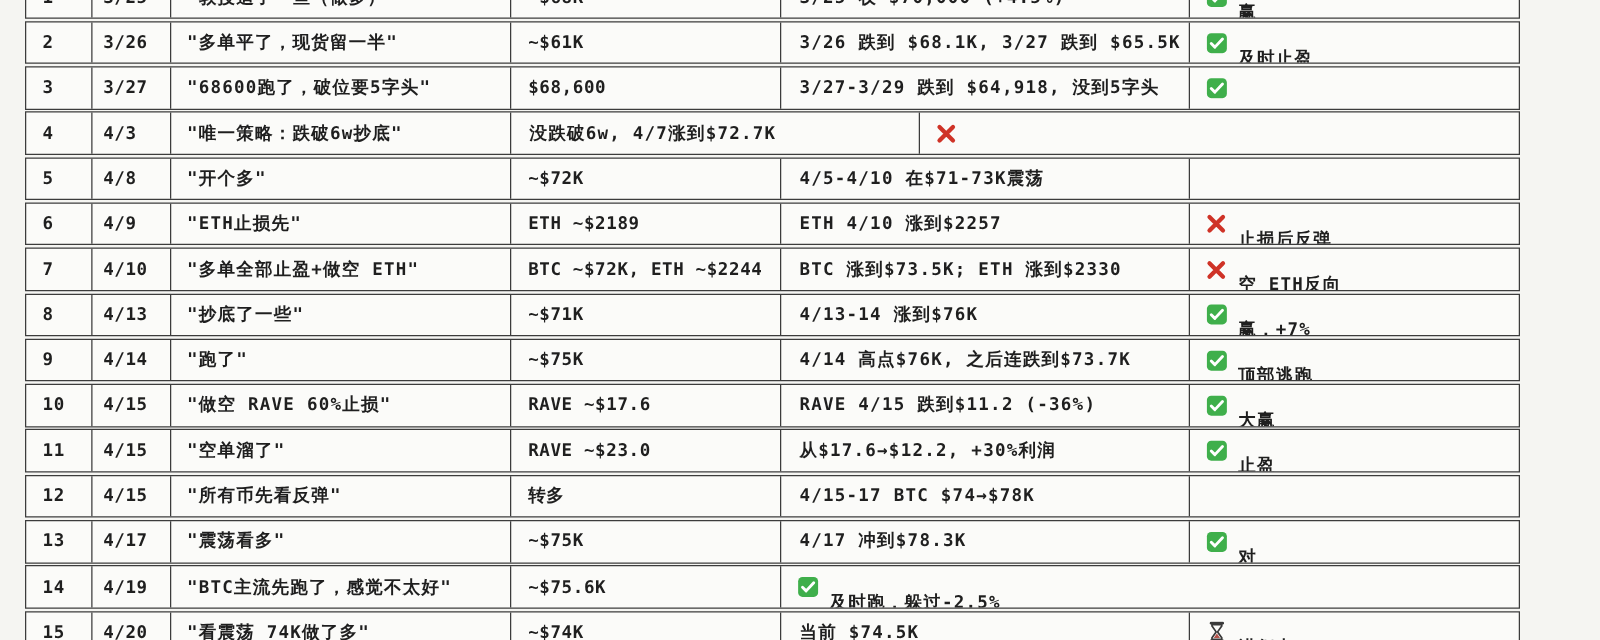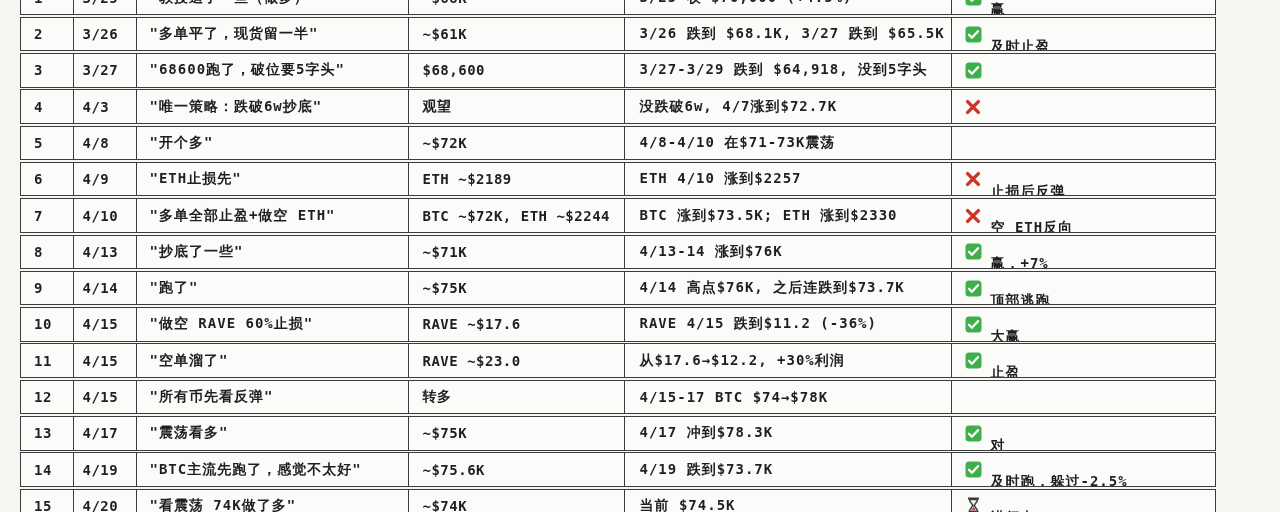--- a/index.html
+++ b/index.html
@@ -91,37 +91,36 @@
               <path d="M4 8.8l2.9 2.9 6.1-6.5" stroke="#fff" stroke-width="2.3" fill="none" stroke-linecap="round" stroke-linejoin="round"></path>
             </svg>
           </span>
     </div>
   </div>
 
   <div class="row">
     <div class="cell c-num">4</div>
     <div class="cell c-date">4/3</div>
     <div class="cell c-quote">"唯一策略：跌破6w抄底"</div>
-    <div class="cell c-price">观望</div>
     <div class="cell c-outcome">没跌破6w, 4/7涨到$72.7K</div>
     <div class="cell c-result">
       <span class="icon">
             <svg width="16" height="16" viewBox="0 0 16 16">
               <path d="M2.6 2.6l10.8 10.8M13.4 2.6L2.6 13.4" stroke="#cf3327" stroke-width="3.4" stroke-linecap="round"></path>
             </svg>
           </span>
     </div>
   </div>
 
   <div class="row">
     <div class="cell c-num">5</div>
     <div class="cell c-date">4/8</div>
     <div class="cell c-quote">"开个多"</div>
     <div class="cell c-price">~$72K</div>
-    <div class="cell c-outcome">4/8-4/10 在$71-73K震荡</div>
+    <div class="cell c-outcome">4/5-4/10 在$71-73K震荡</div>
   </div>
 
   <div class="row">
     <div class="cell c-num">6</div>
     <div class="cell c-date">4/9</div>
     <div class="cell c-quote">"ETH止损先"</div>
     <div class="cell c-price">ETH ~$2189</div>
     <div class="cell c-outcome">ETH 4/10 涨到$2257</div>
     <div class="cell c-result">
       <span class="icon">
@@ -240,21 +239,20 @@
           </span>
       <span class="result-label">对</span>
     </div>
   </div>
 
   <div class="row">
     <div class="cell c-num">14</div>
     <div class="cell c-date">4/19</div>
     <div class="cell c-quote">"BTC主流先跑了，感觉不太好"</div>
     <div class="cell c-price">~$75.6K</div>
-    <div class="cell c-outcome">4/19 跌到$73.7K</div>
     <div class="cell c-result">
       <span class="icon">
             <svg width="17" height="17" viewBox="0 0 17 17">
               <rect x="0.5" y="0.5" width="16" height="16" rx="3.5" fill="#3faf4b"></rect>
               <path d="M4 8.8l2.9 2.9 6.1-6.5" stroke="#fff" stroke-width="2.3" fill="none" stroke-linecap="round" stroke-linejoin="round"></path>
             </svg>
           </span>
       <span class="result-label">及时跑，躲过-2.5%</span>
     </div>
   </div>

